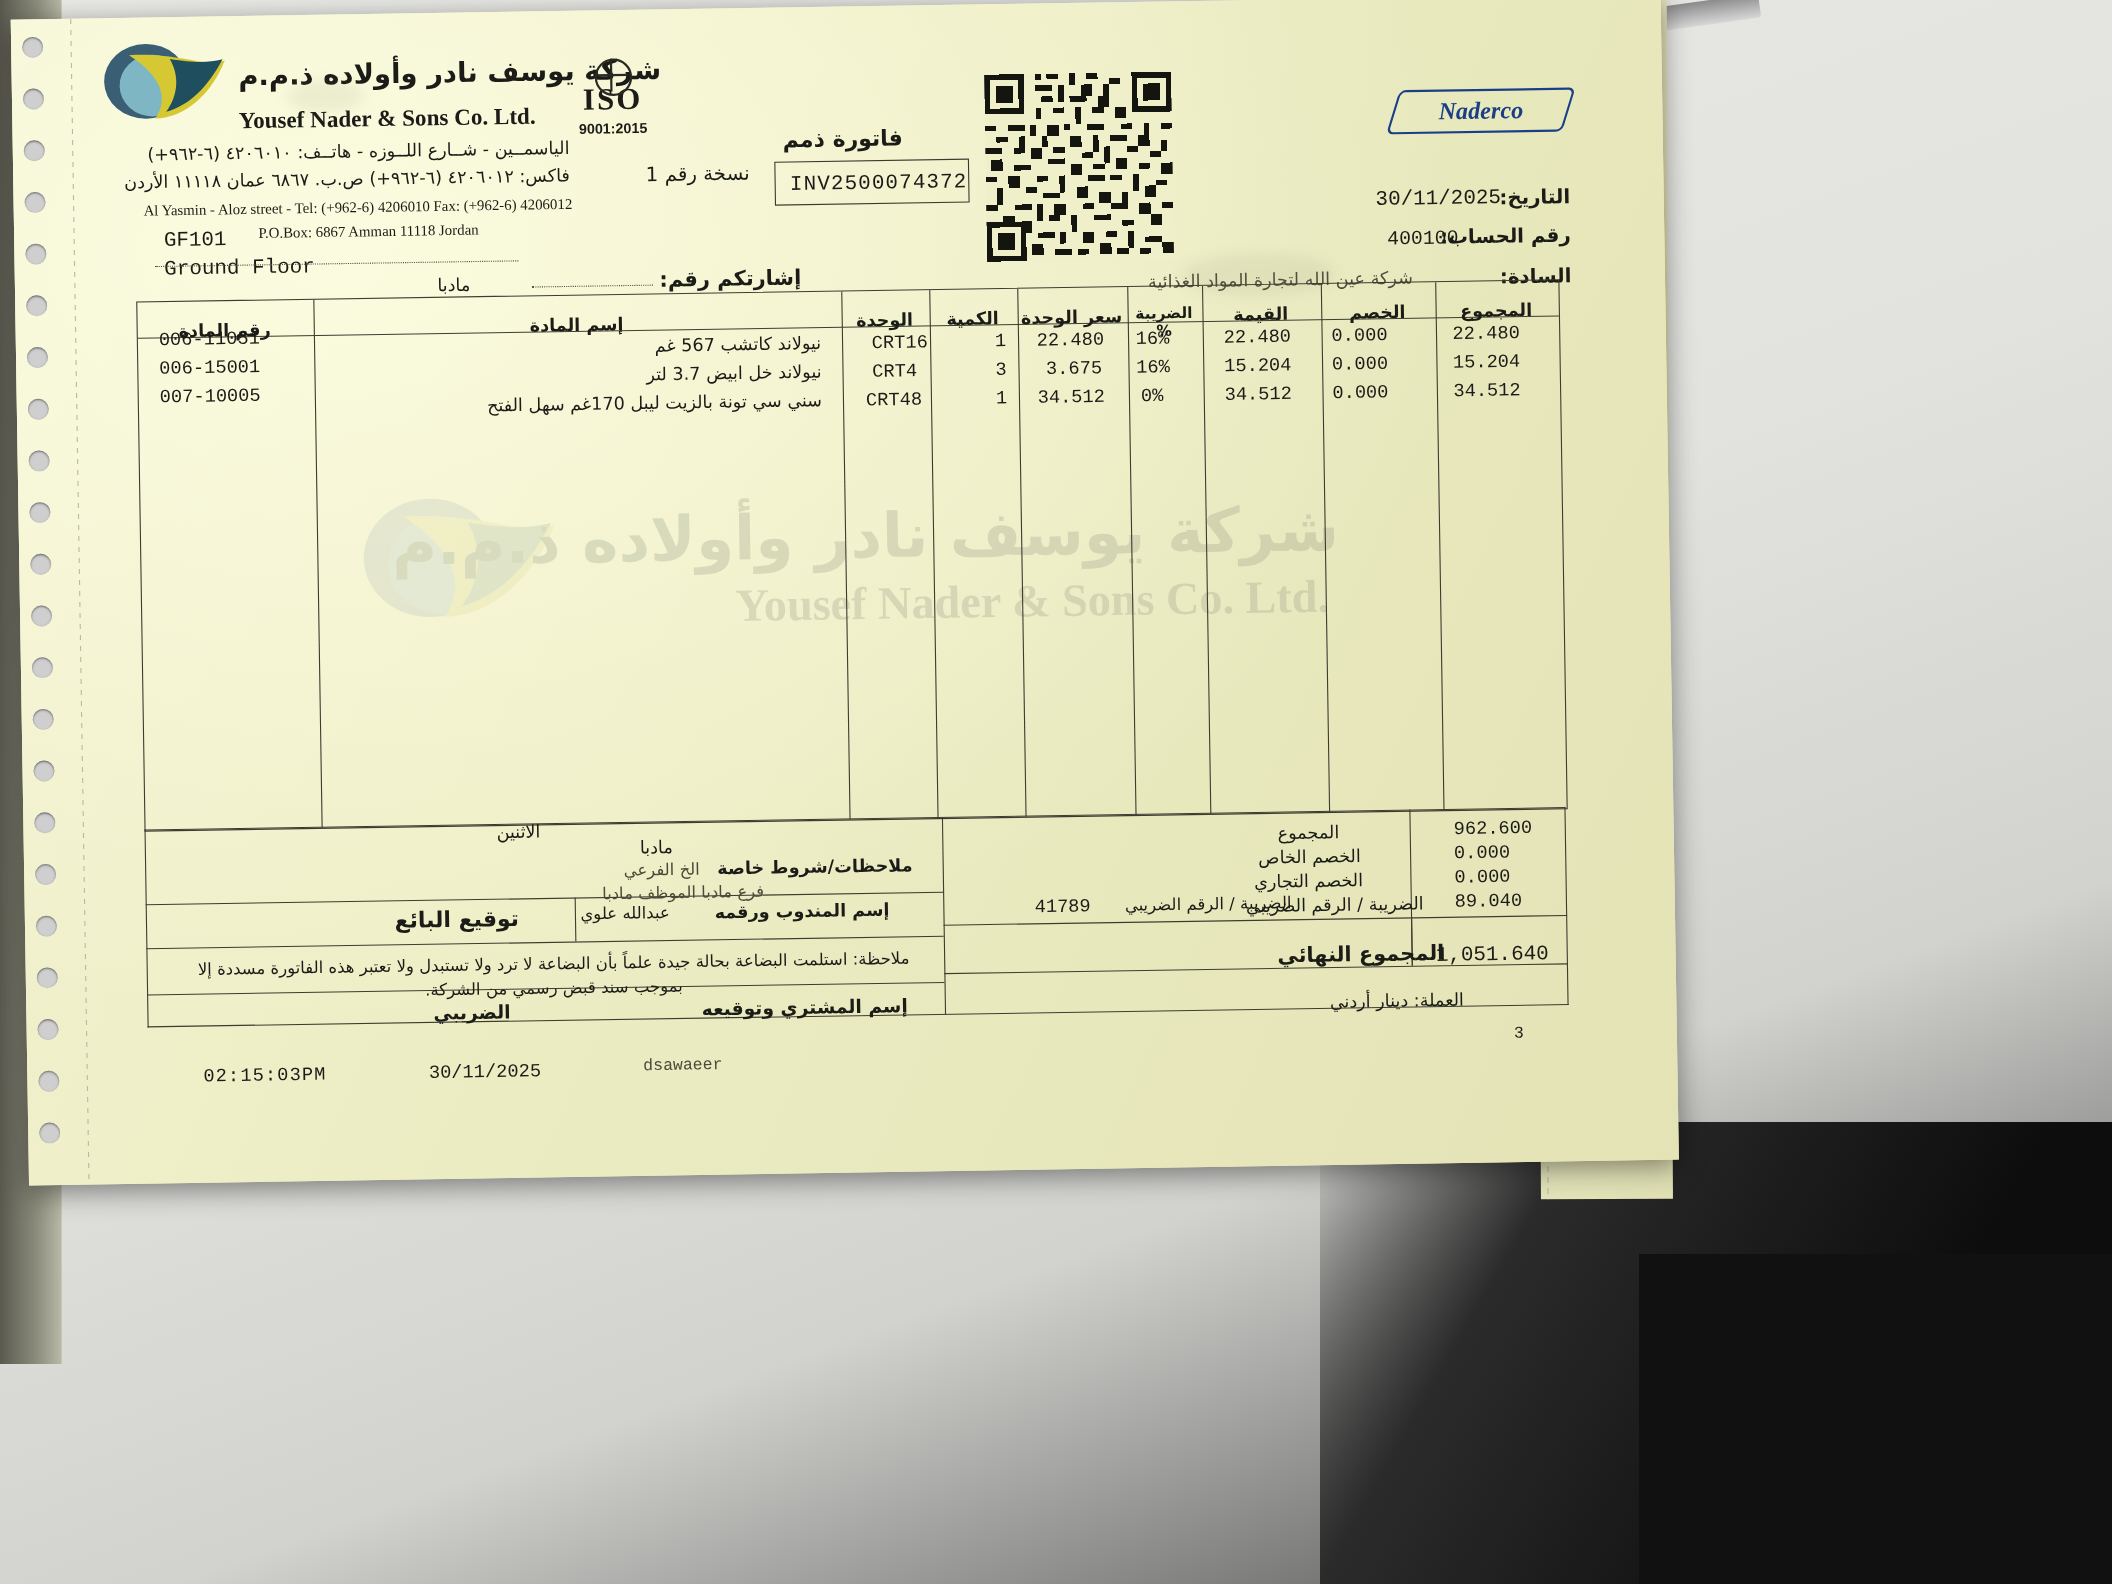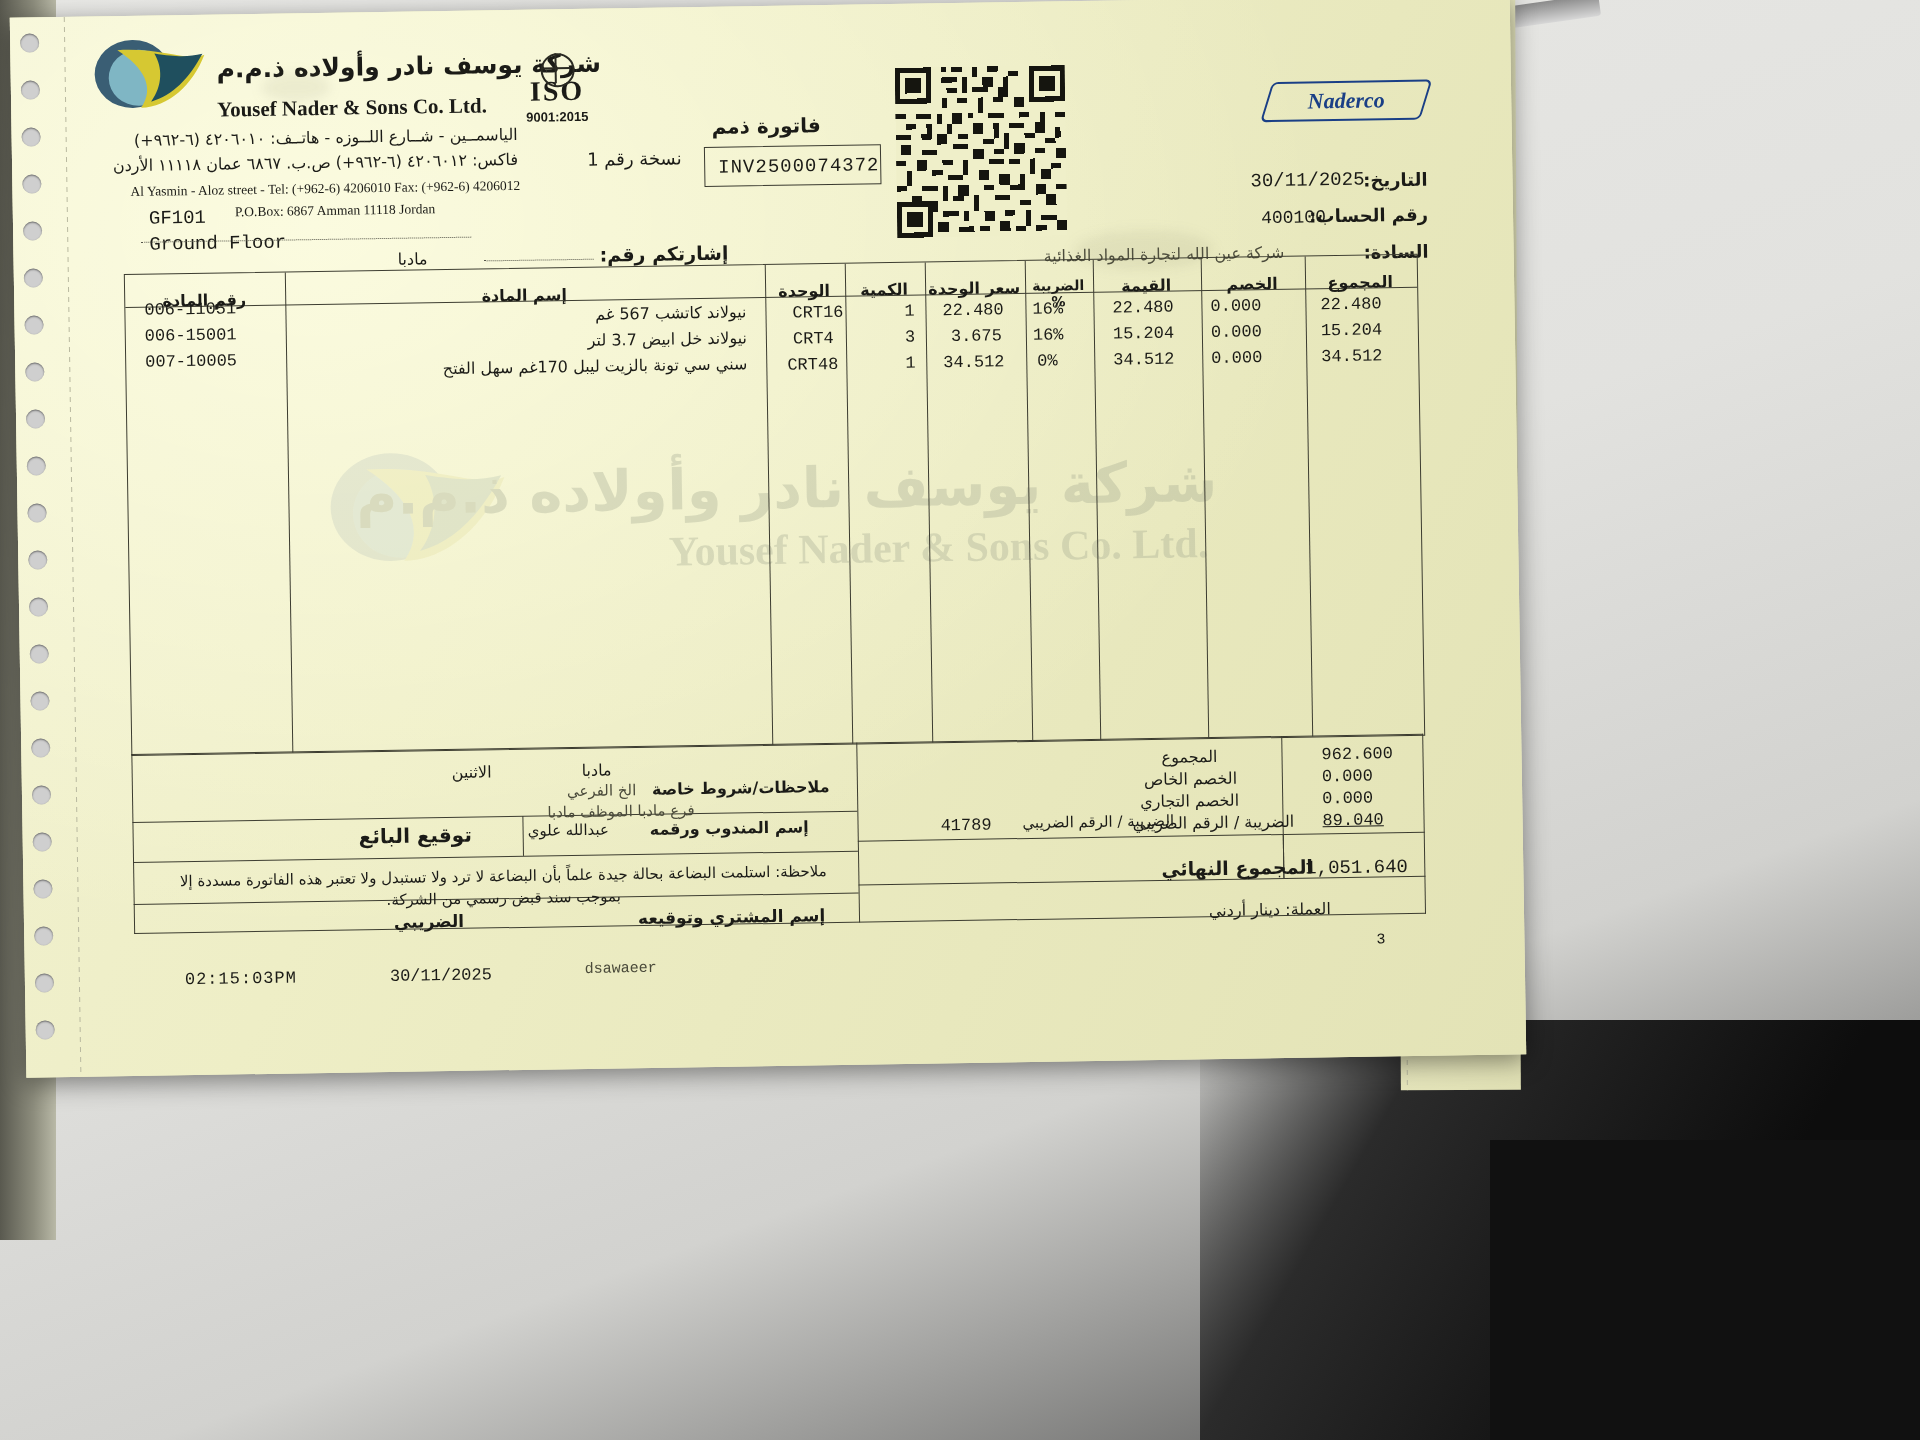--- a/index.html
+++ b/index.html
@@ -419,21 +419,21 @@
         <div class="fl" style="left:0;top:108px;width:725px;height:1px;"></div>
         <div class="fl" style="left:390px;top:68px;width:1px;height:40px;"></div>
         <div class="fl" style="left:725px;top:98px;width:567px;height:1px;"></div>
         <div class="fl" style="left:725px;top:142px;width:567px;height:1px;"></div>
         <div class="fl" style="left:1150px;top:0;width:1px;height:142px;"></div>
         <div class="fl" style="left:1150px;top:98px;width:1px;height:44px;"></div>
         <div class="fl" style="left:0;top:150px;width:725px;height:1px;"></div>
       </div>
 
       <div class="ftxt" style="left:560px;top:752px;font-size:16px;">مادبا</div>
-      <div class="ftxt" style="left:430px;top:752px;font-size:16px;">الاثنين</div>
+      <div class="ftxt" style="left:430px;top:736px;font-size:16px;">الاثنين</div>
       <div class="ftxt" style="left:630px;top:772px;font-size:16px;font-weight:bold;">ملاحظات/شروط خاصة</div>
       <div class="ftxt" style="left:545px;top:773px;font-size:15px;color:#4b4b3b;">الخ الفرعي</div>
       <div class="ftxt" style="left:525px;top:794px;font-size:15px;color:#4b4b3b;">فرع مادبا الموظف مادبا</div>
 
       <div class="ftxt" style="left:627px;top:812px;font-size:16px;font-weight:bold;">إسم المندوب ورقمه</div>
       <div class="ftxt" style="left:505px;top:812px;font-size:15px;">عبدالله علوي</div>
       <div class="fnum" style="left:918px;top:813px;">41789</div>
       <div class="ftxt" style="left:1000px;top:812px;font-size:15px;">الضريبة / الرقم الضريبي</div>
 
       <div class="ftxt" style="left:336px;top:812px;font-size:20px;font-weight:bold;">توقيع البائع</div>
@@ -441,21 +441,21 @@
       <div class="ftxt" style="left:614px;top:900px;font-size:17px;font-weight:bold;">إسم المشتري وتوقيعه</div>
       <div class="ftxt" style="left:370px;top:900px;font-size:17px;font-weight:bold;">الضريبي</div>
 
       <div class="ftxt" style="left:1140px;top:748px;font-size:16px;">المجموع</div>
       <div class="fnum" style="left:1300px;top:748px;">962.600</div>
       <div class="ftxt" style="left:1122px;top:770px;font-size:16px;">الخصم الخاص</div>
       <div class="fnum" style="left:1300px;top:770px;">0.000</div>
       <div class="ftxt" style="left:1118px;top:792px;font-size:16px;">الخصم التجاري</div>
       <div class="fnum" style="left:1300px;top:792px;">0.000</div>
       <div class="ftxt" style="left:1110px;top:814px;font-size:16px;">الضريبة / الرقم الضريبي</div>
-      <div class="fnum" style="left:1300px;top:814px;text-decoration:underline;">89.040</div>
+      <div class="fnum" style="left:1300px;top:814px;">89.040</div>
 
       <div class="ftxt" style="left:1138px;top:858px;font-size:19px;font-weight:bold;">المجموع النهائي</div>
       <div class="fnum" style="left:1282px;top:860px;font-size:19px;">1,051.640</div>
       <div class="ftxt" style="left:1185px;top:902px;font-size:16px;">العملة: دينار أردني</div>
 
       <div id="bottomstamp">02:15:03PM</div>
       <div id="bottomdate">30/11/2025</div>
       <div id="bottomuser">dsawaeer</div>
       <div id="pageno">3</div>
 

